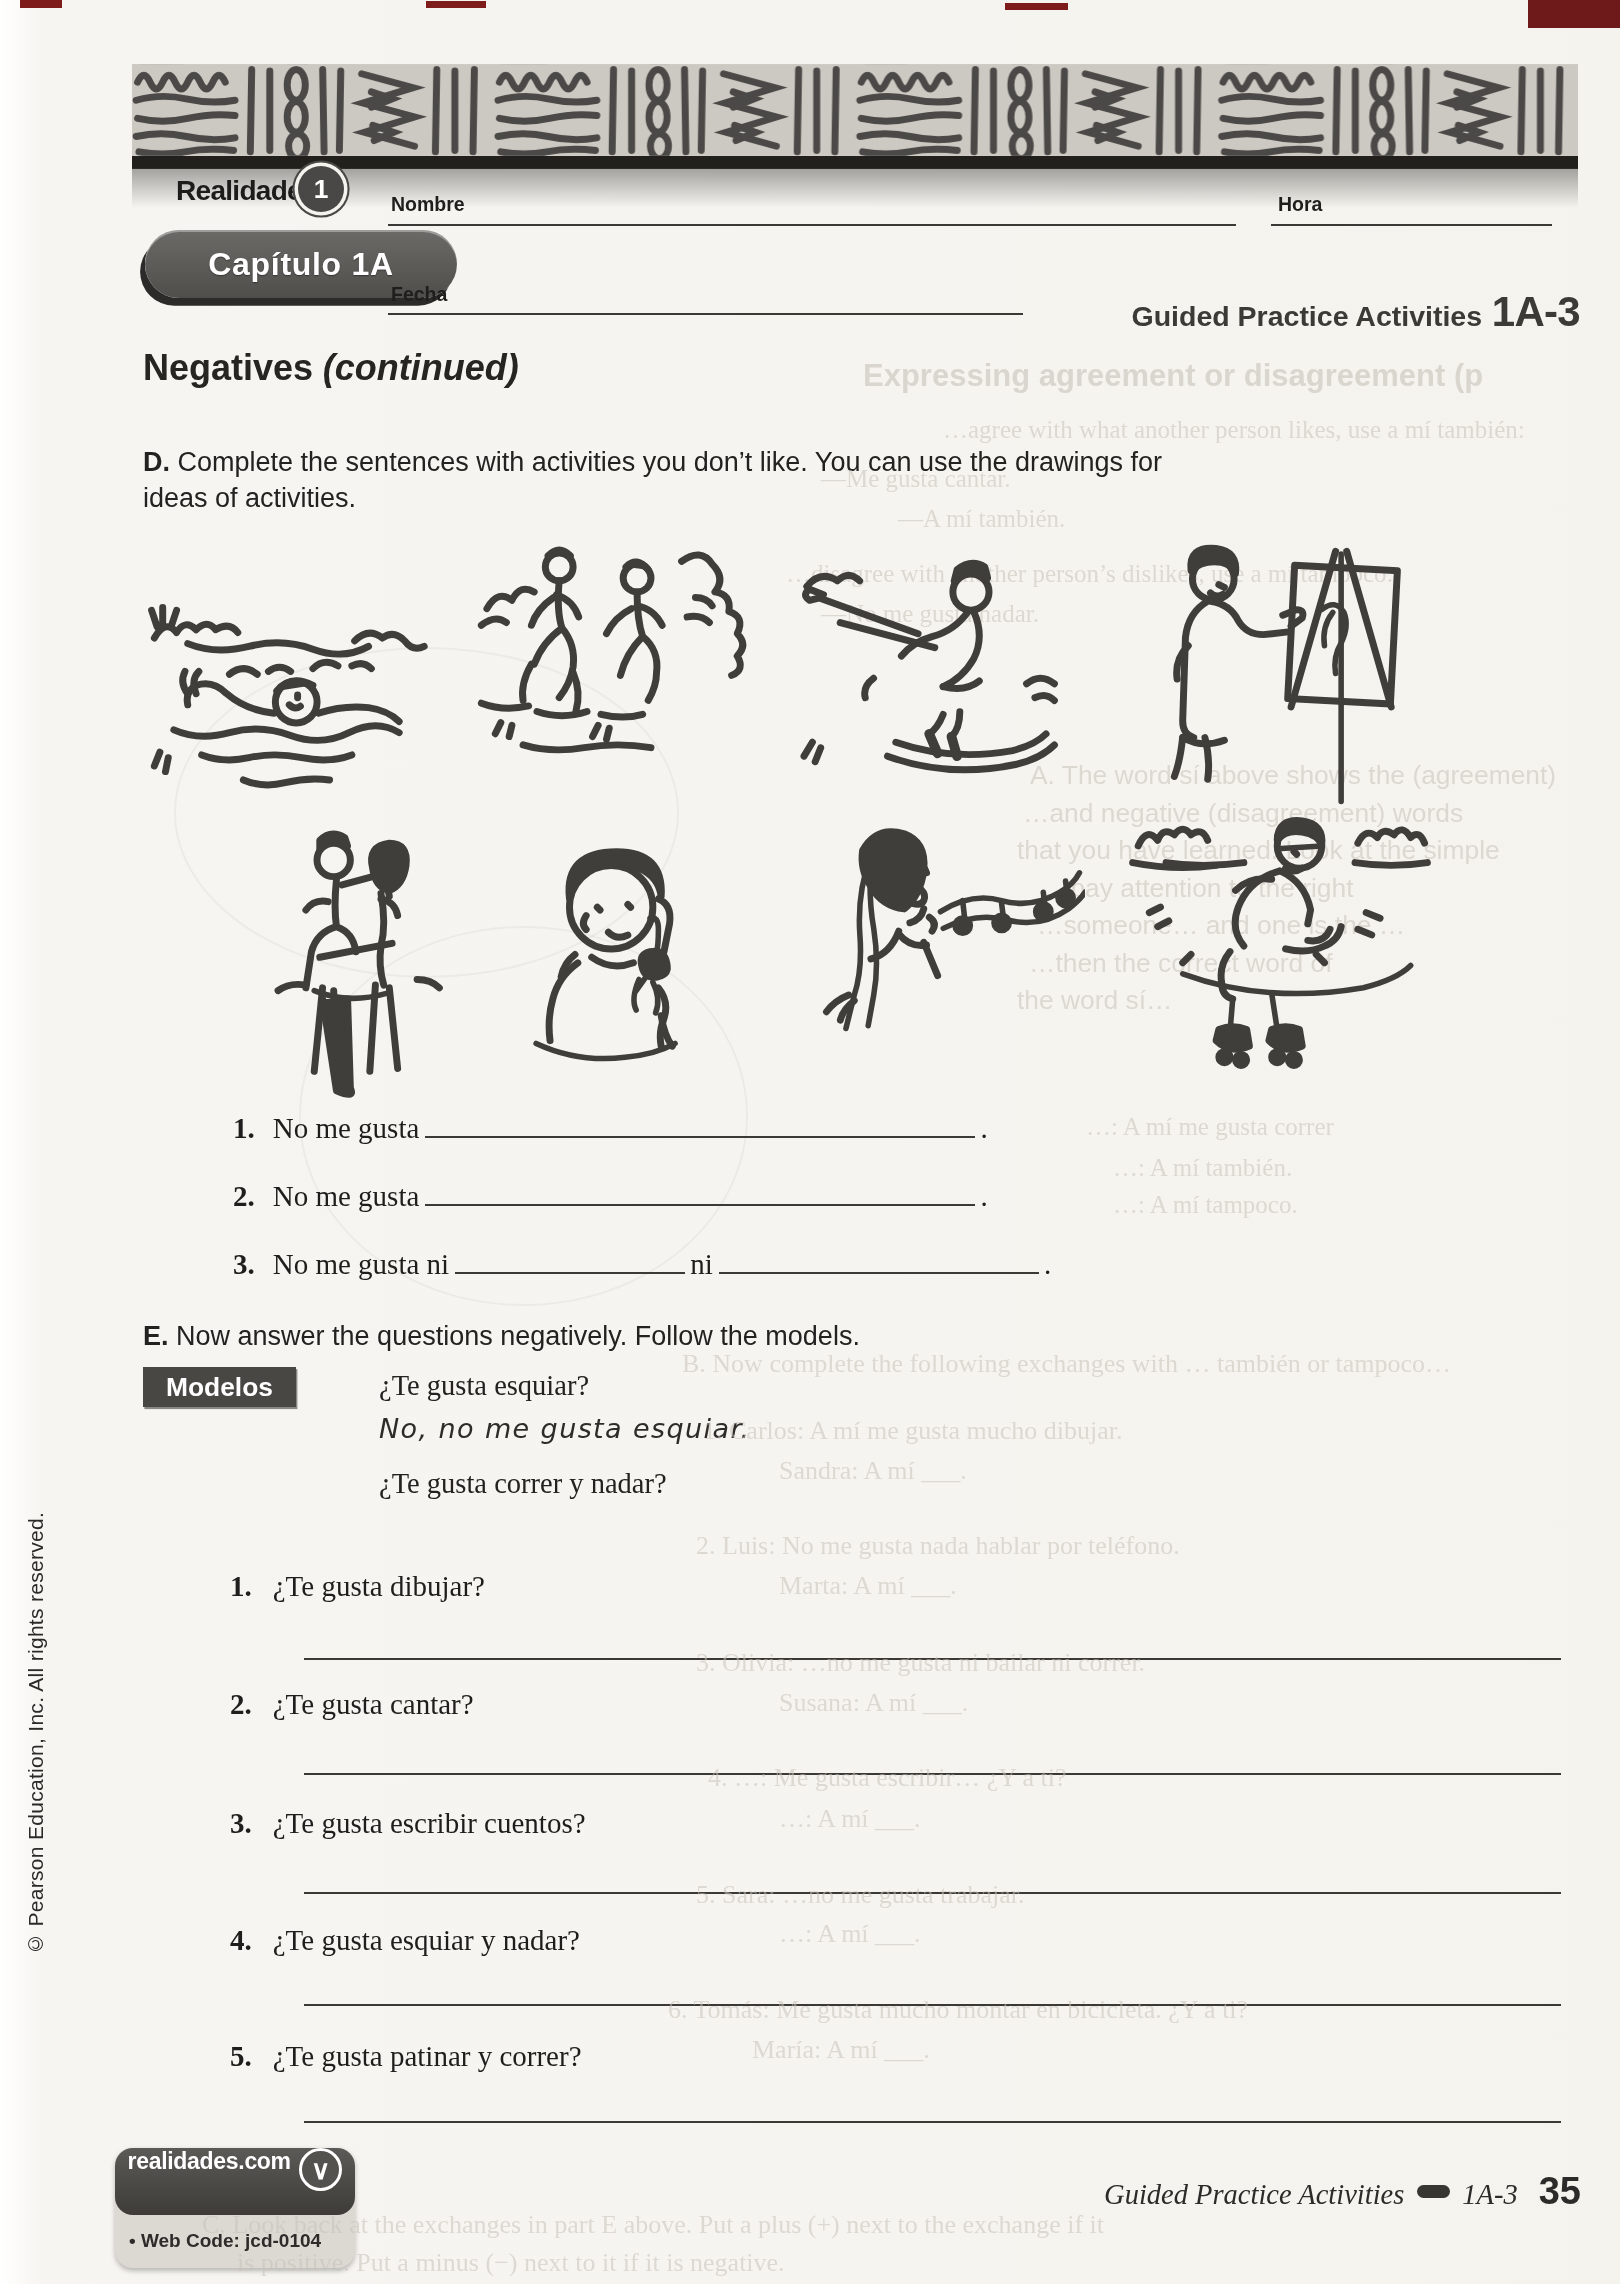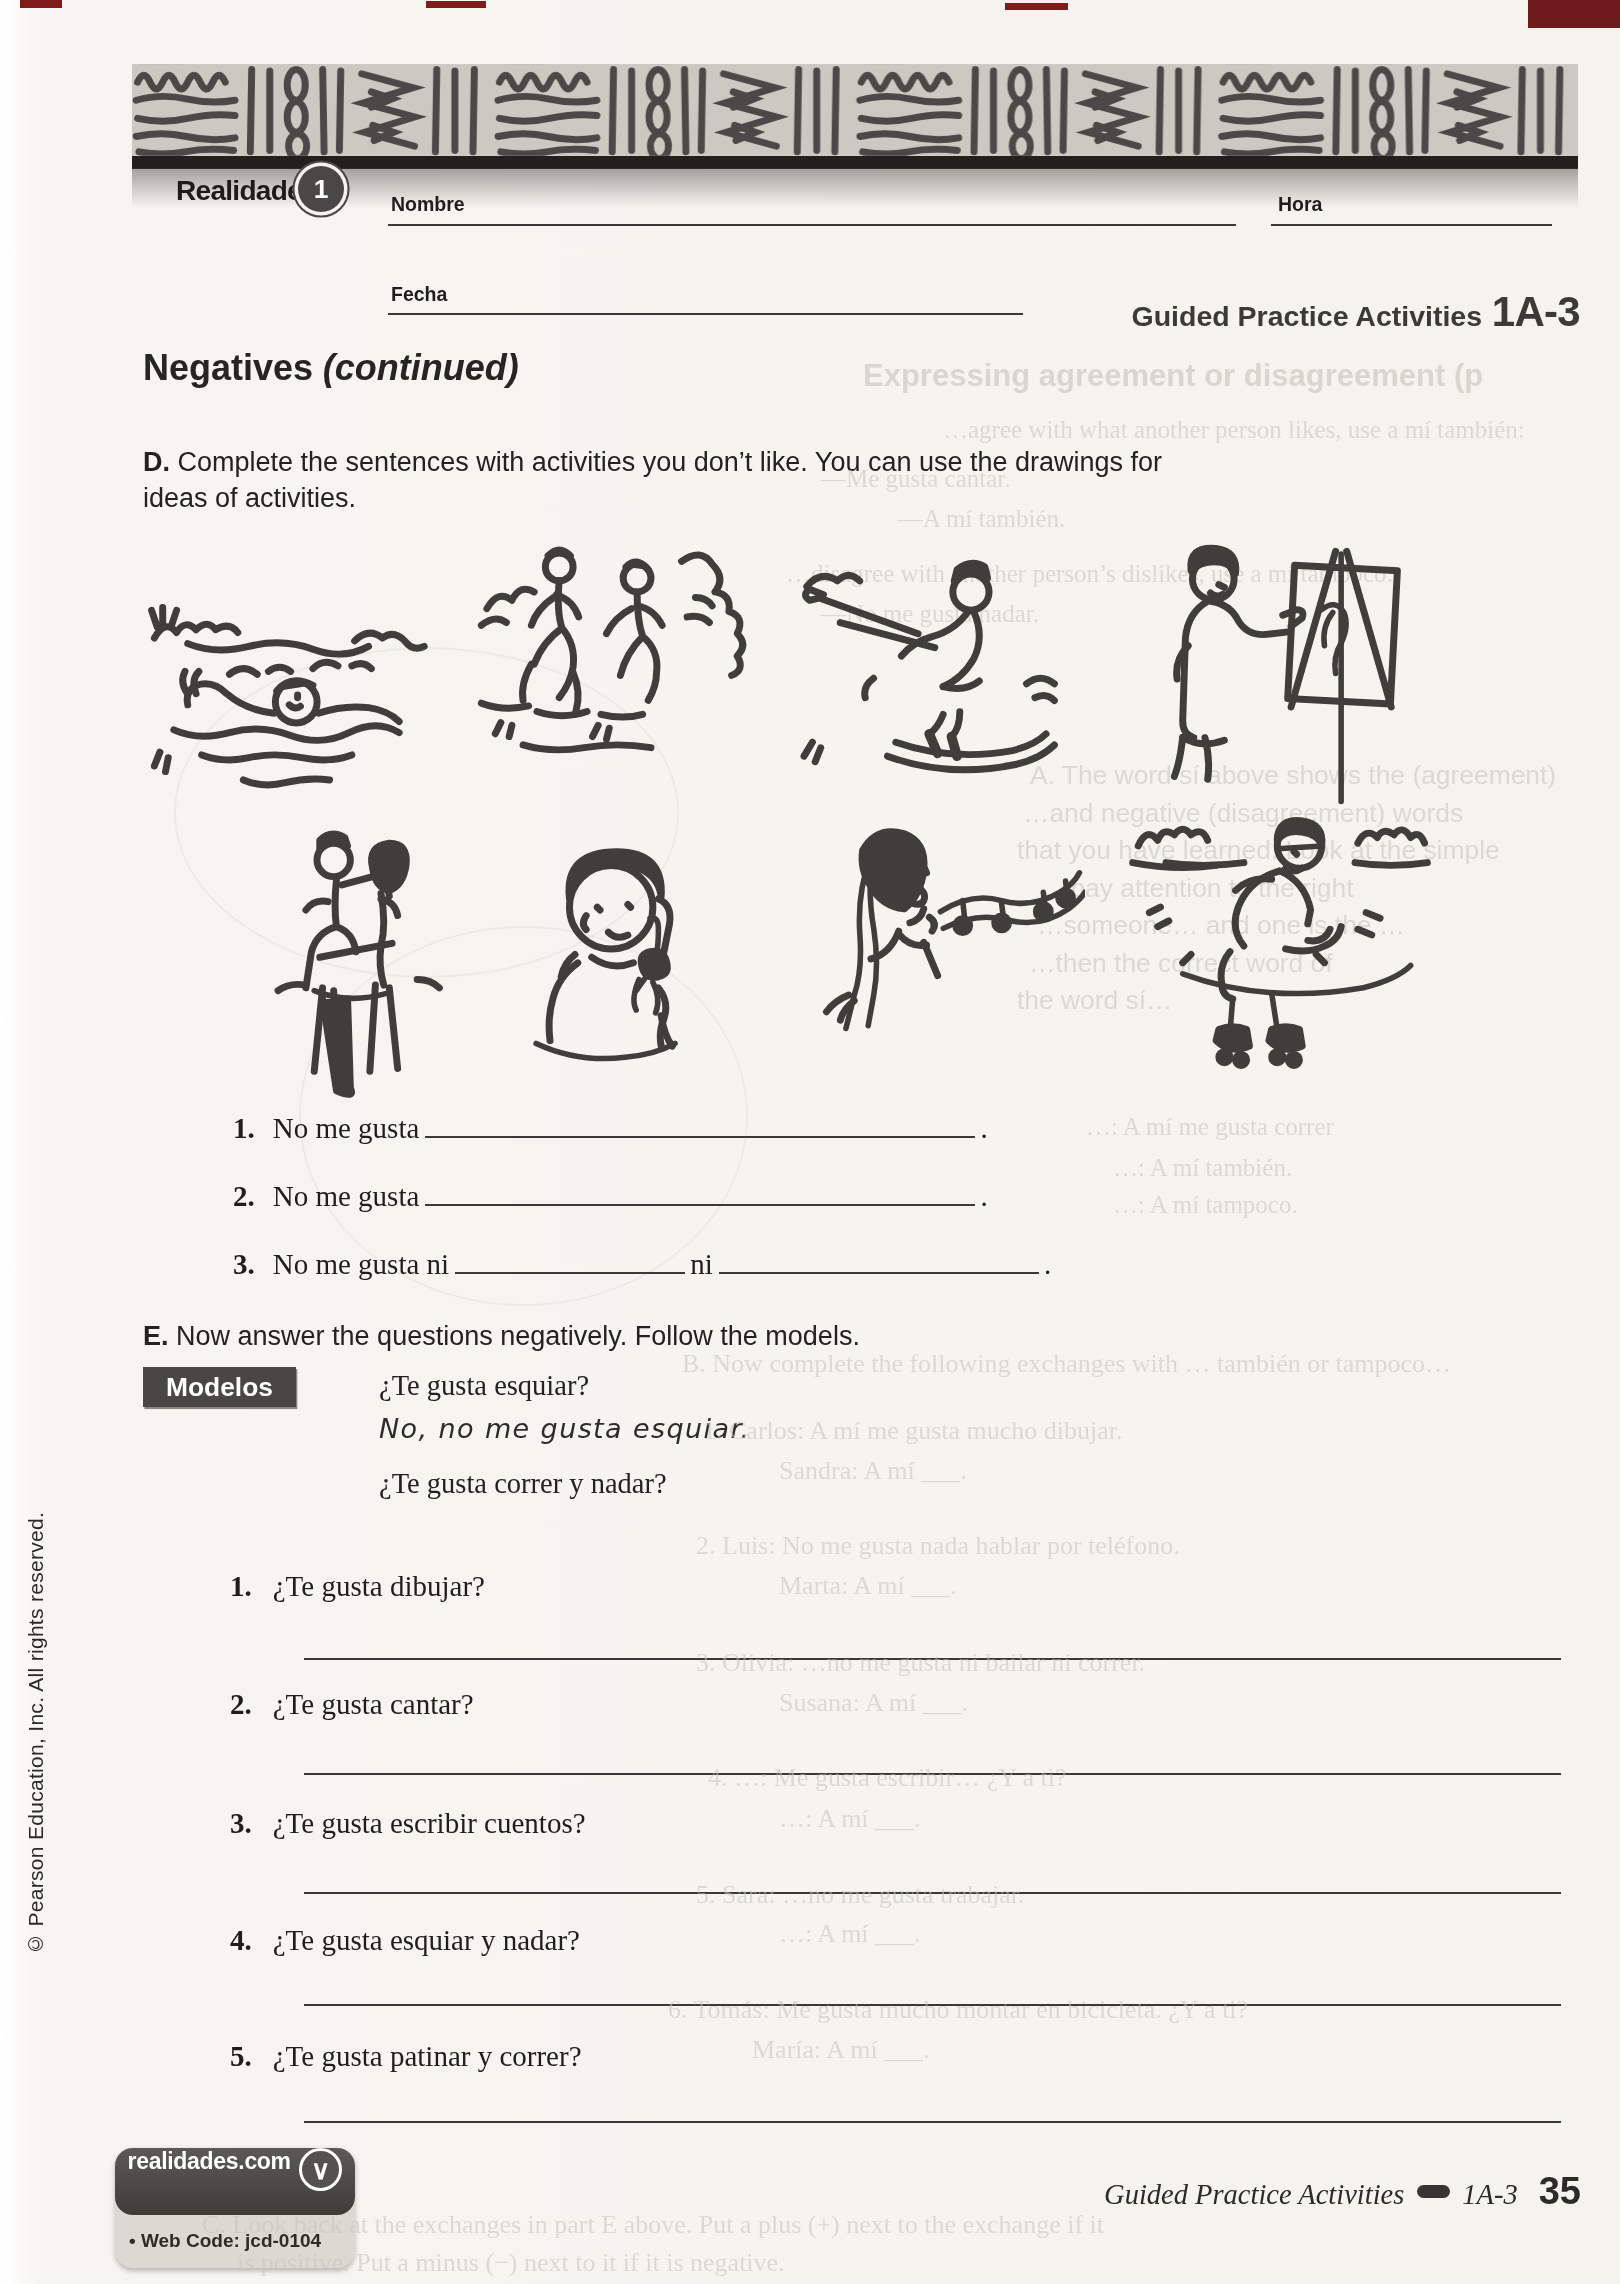--- a/index.html
+++ b/index.html
@@ -143,20 +143,23 @@
       <rect width="2078" height="132" fill="url(#tile)"></rect>
     </svg>
   </div>
   <div class="band-bar"></div>
   <div class="band-shadow"></div>
 
   <div class="brand">Realidades</div>
   <div class="level-circle">
       <span>1</span>
     </div>
+  <div class="chapter-pill">
+      <span>Capítulo 1A</span>
+    </div>
 
   <div class="fieldlabel" style="left:391px;top:193px;">Nombre</div>
   <div class="fieldline" style="left:388px;top:224px;width:848px;"></div>
   <div class="fieldlabel" style="left:1278px;top:193px;">Hora</div>
   <div class="fieldline" style="left:1271px;top:224px;width:281px;"></div>
   <div class="fieldlabel" style="left:391px;top:283px;">Fecha</div>
   <div class="fieldline" style="left:388px;top:313px;width:635px;"></div>
 
   <div class="gpa">
     <span class="t">Guided Practice Activities</span>

